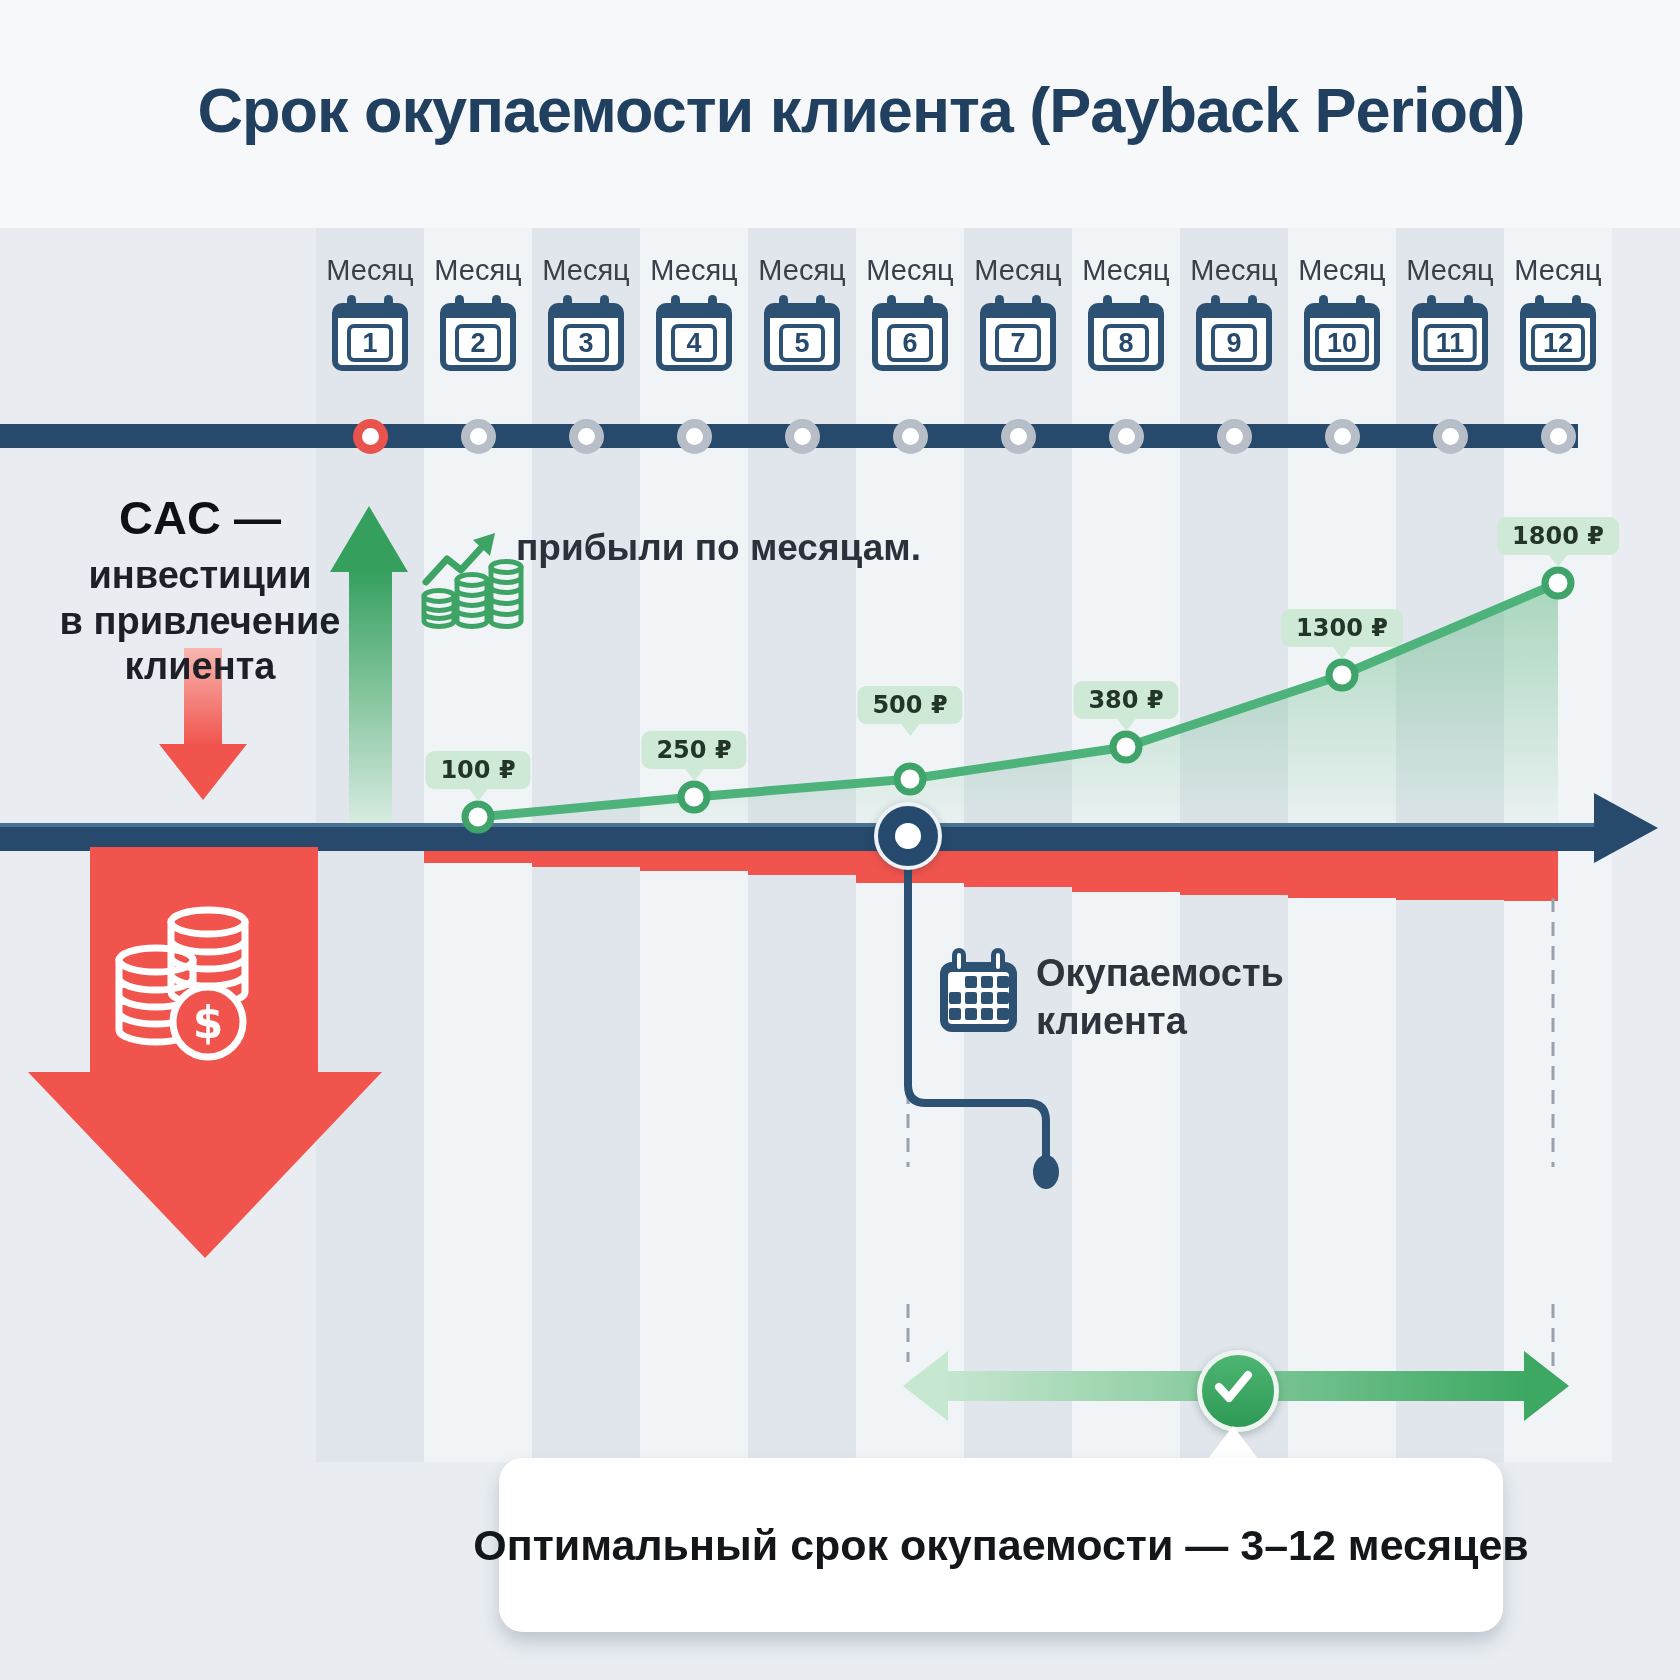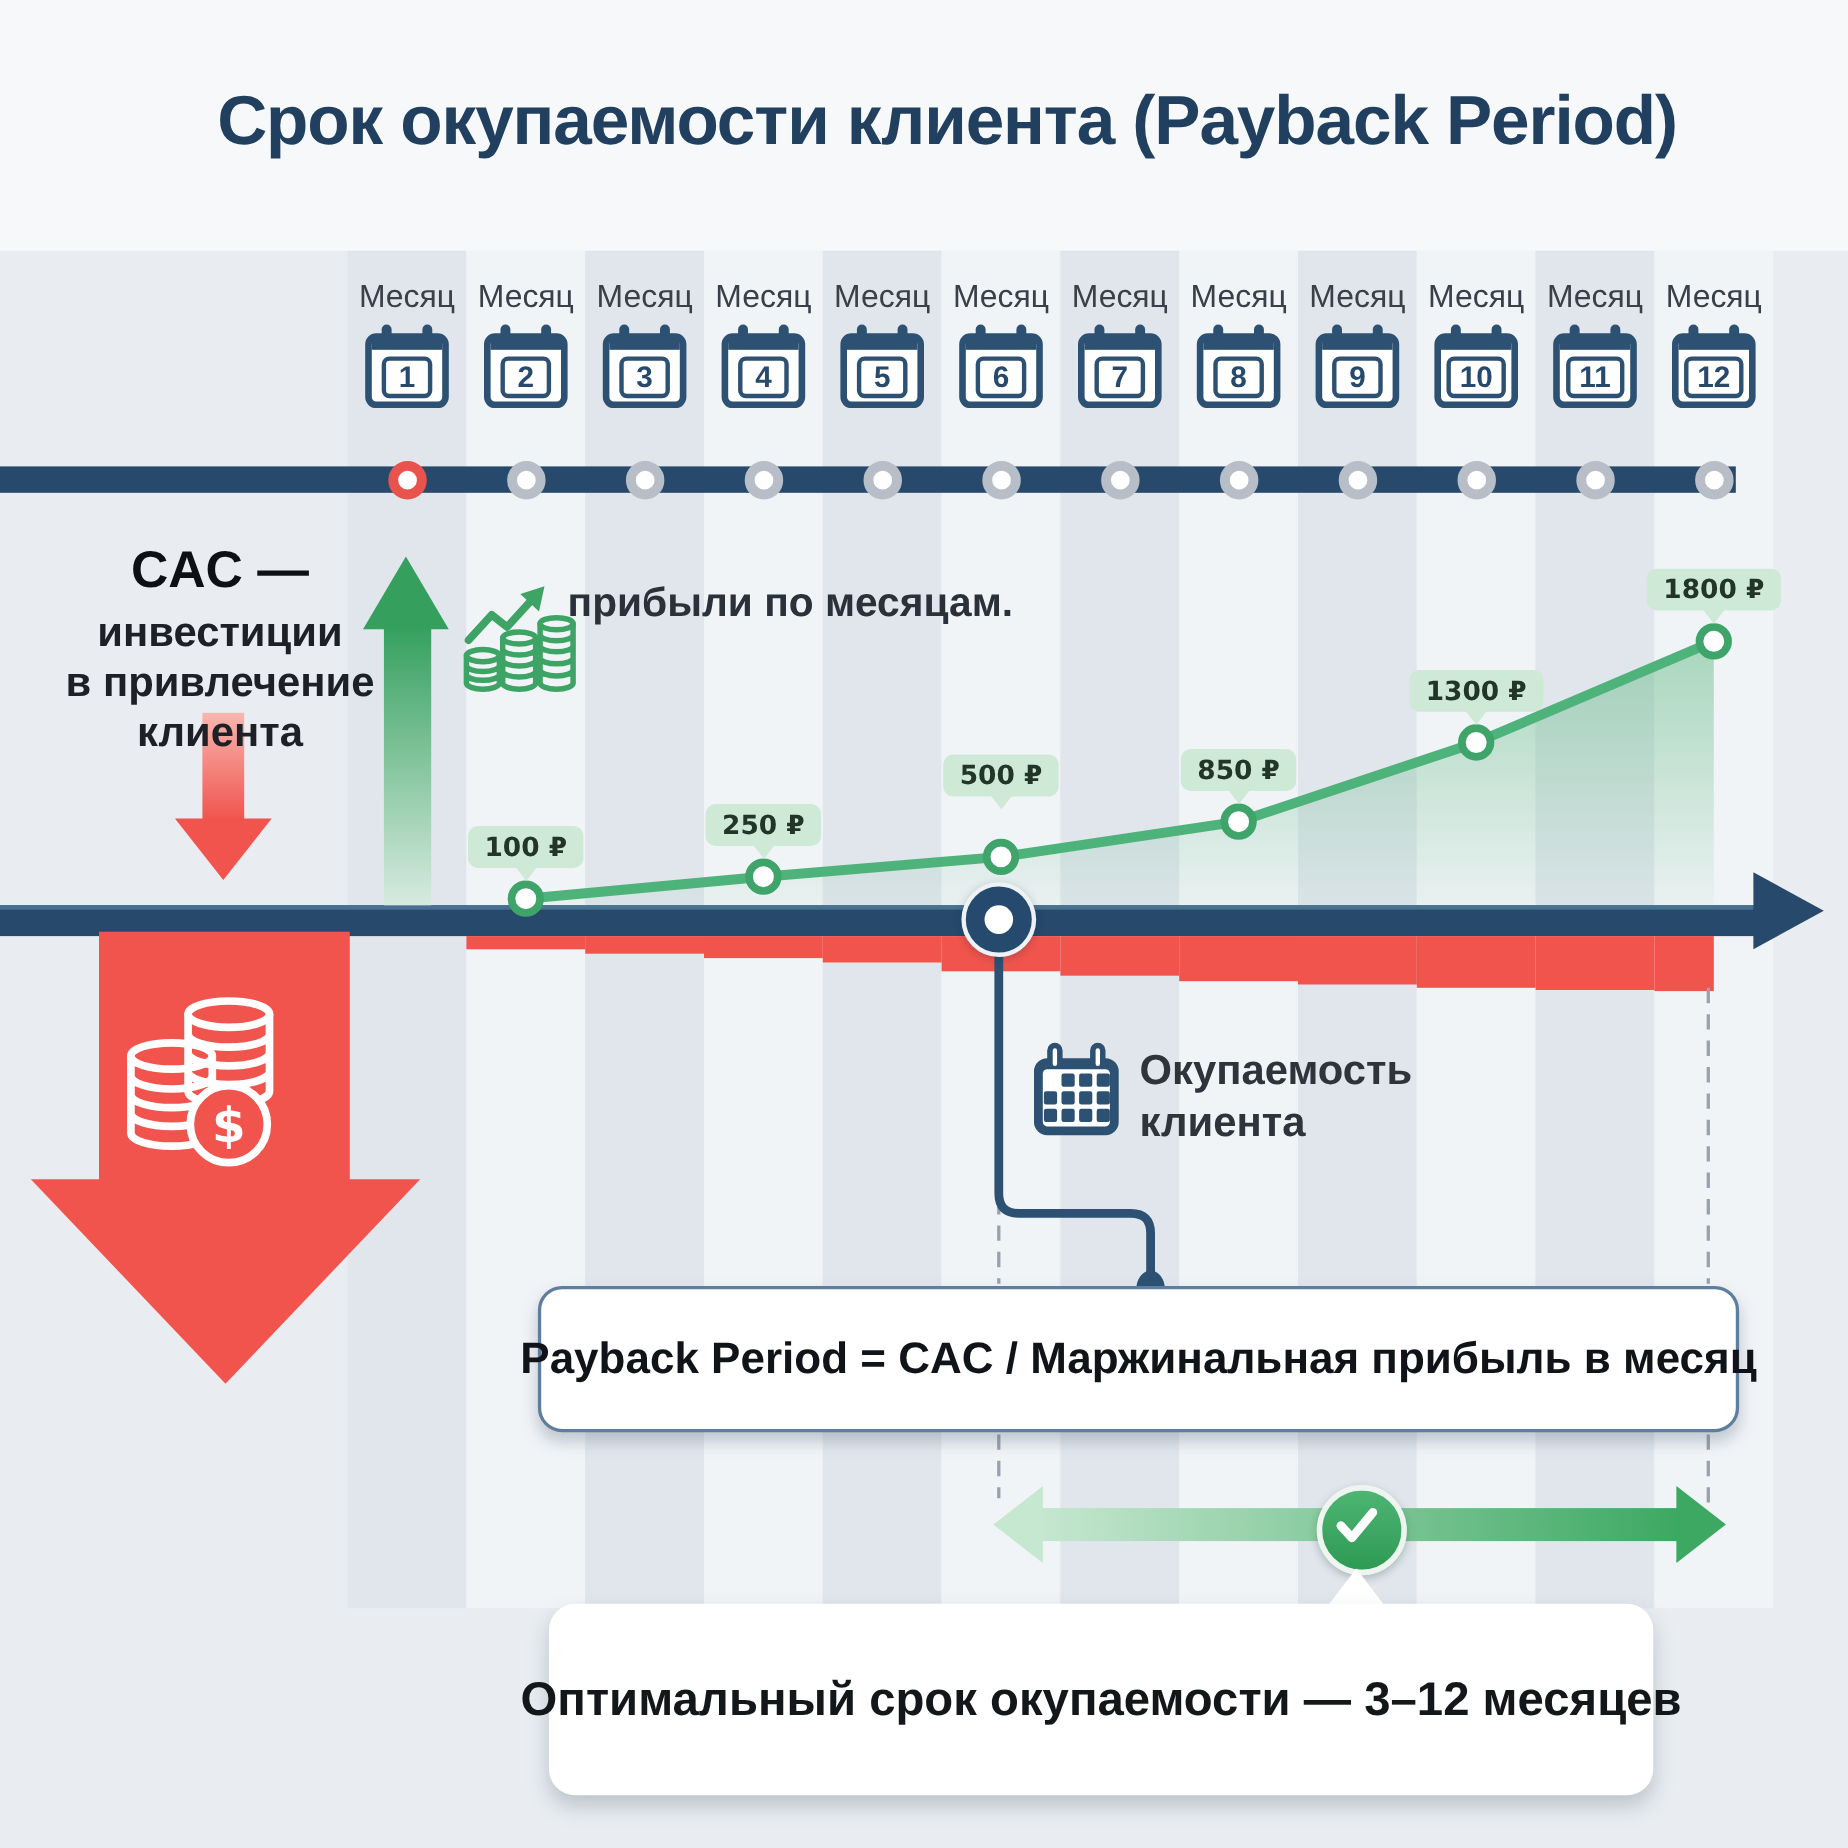--- a/index.html
+++ b/index.html
@@ -307,21 +307,21 @@
       <circle cx="694" cy="797" r="13" fill="#ffffff" stroke="#3ea46a" stroke-width="7"></circle>
       <circle cx="910" cy="779" r="13" fill="#ffffff" stroke="#3ea46a" stroke-width="7"></circle>
       <circle cx="1126" cy="747" r="13" fill="#ffffff" stroke="#3ea46a" stroke-width="7"></circle>
       <circle cx="1342" cy="675" r="13" fill="#ffffff" stroke="#3ea46a" stroke-width="7"></circle>
       <circle cx="1558" cy="583" r="13" fill="#ffffff" stroke="#3ea46a" stroke-width="7"></circle>
     </svg>
   <div id="bubbles-layer">
       <div class="abs bubble" style="left: 478px; top: 751px;">100 ₽</div>
       <div class="abs bubble" style="left: 694px; top: 731px;">250 ₽</div>
       <div class="abs bubble" style="left: 910px; top: 686px;">500 ₽</div>
-      <div class="abs bubble" style="left: 1126px; top: 681px;">850 ₽</div>
+      <div class="abs bubble" style="left: 1126px; top: 681px;">380 ₽</div>
       <div class="abs bubble" style="left: 1342px; top: 609px;">1300 ₽</div>
       <div class="abs bubble" style="left: 1558px; top: 517px;">1800 ₽</div>
     </div>
 
   <div class="abs" id="axis-bar"></div>
   <div class="abs" id="axis-arrow-head"></div>
   <div id="steps-layer">
       <div class="abs red-step" style="left: 424px; width: 108px; height: 12px;"></div>
       <div class="abs red-step" style="left: 532px; width: 108px; height: 16px;"></div>
       <div class="abs red-step" style="left: 640px; width: 108px; height: 20px;"></div>
@@ -382,23 +382,20 @@
         <div class="sq"></div>
         <div class="sq"></div>
         <div class="sq"></div>
     </div>
   </div>
   <div class="abs" id="payback-label">
     <div>Окупаемость</div>
     <div>клиента</div>
   </div>
 
-  <div class="abs" id="formula-box">
-    <span id="formula-text">Payback Period = CAC / Маржинальная прибыль в месяц</span>
-  </div>
 
   <div class="abs" id="opt-head-left"></div>
   <div class="abs" id="opt-shaft"></div>
   <div class="abs" id="opt-head-right"></div>
   <div class="abs" id="check-circle">
     <svg width="62" height="62" viewBox="0 0 62 62">
       <polyline points="17,32 27,43 46,20" stroke="#ffffff" stroke-width="8" fill="none" stroke-linecap="round" stroke-linejoin="round"></polyline>
     </svg>
   </div>
 

